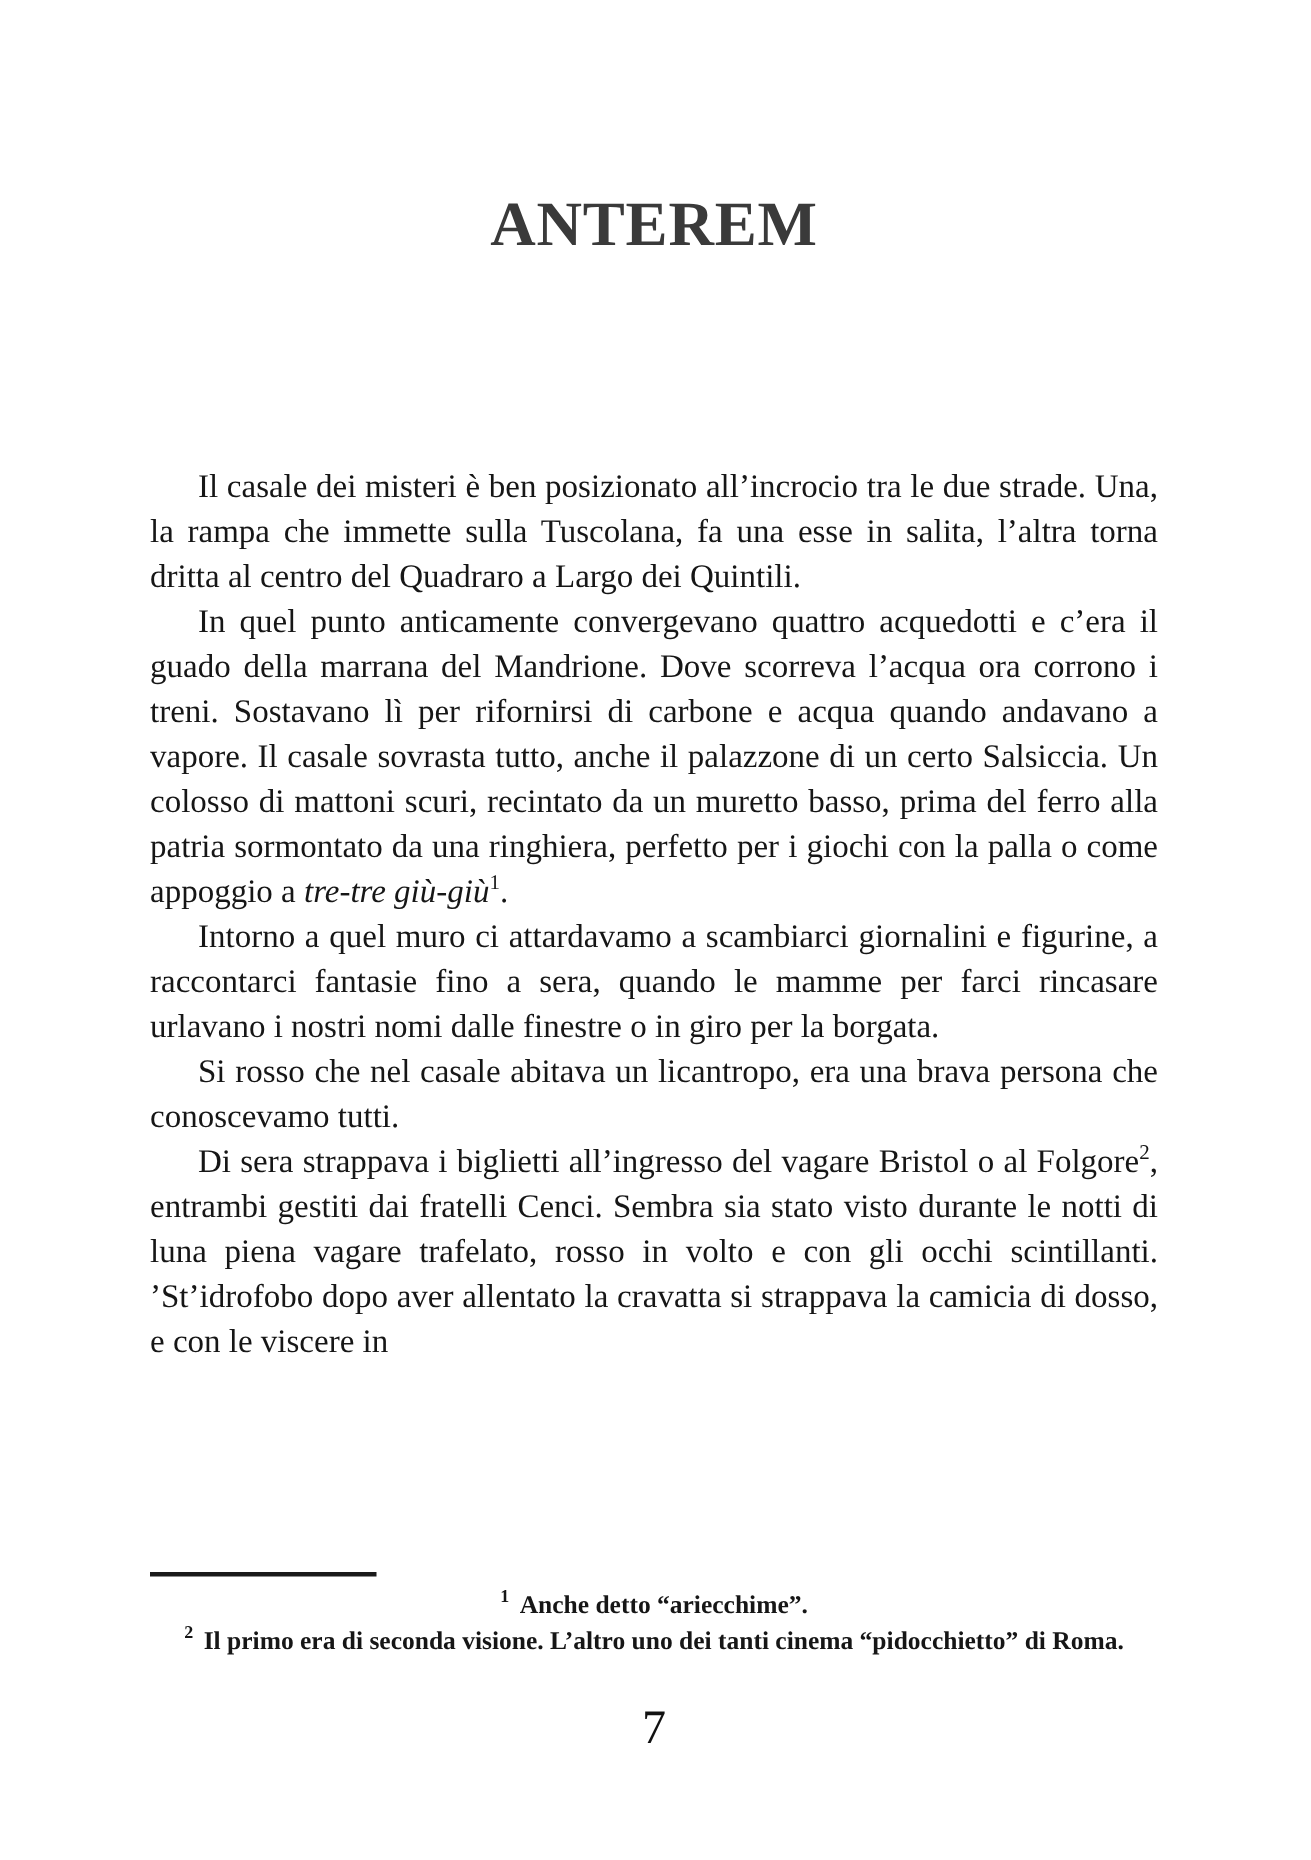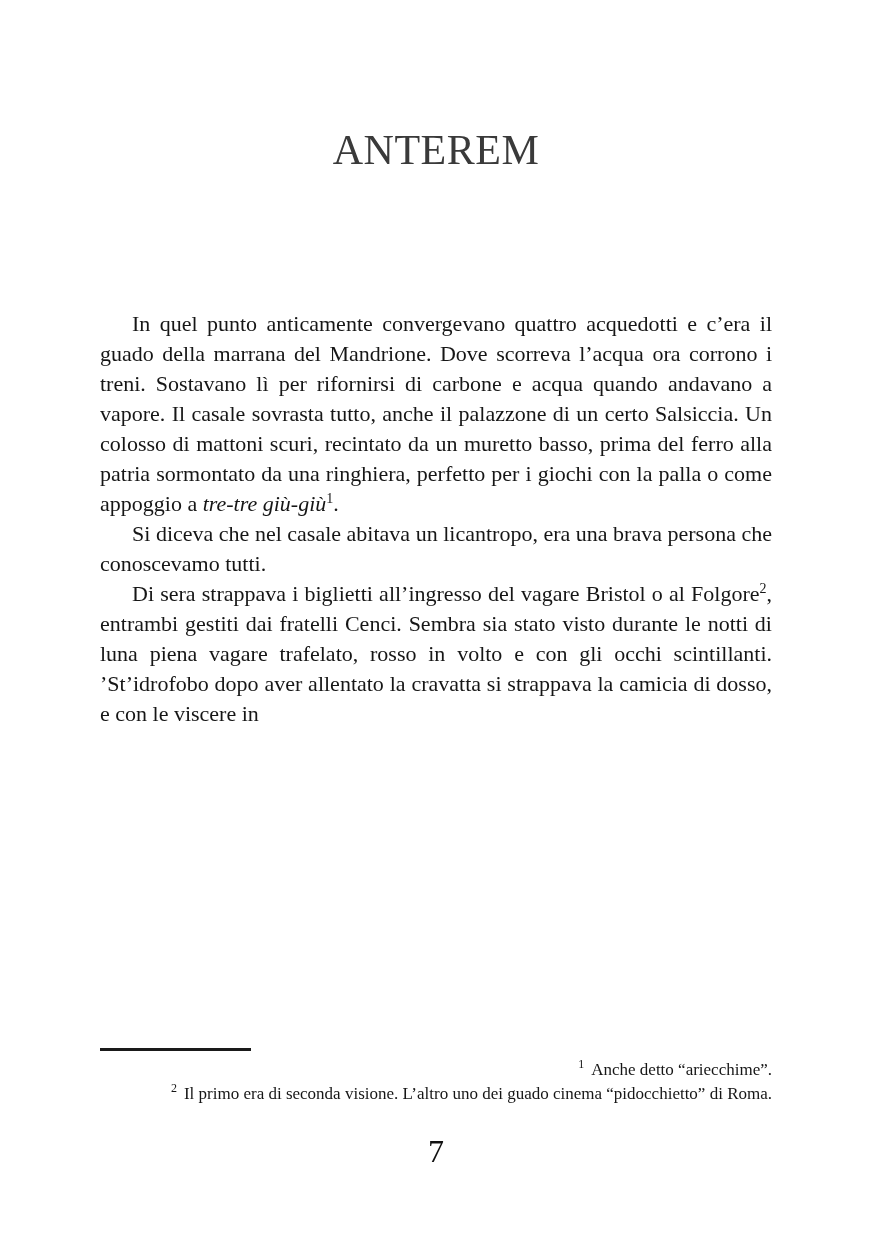--- a/index.html
+++ b/index.html
@@ -17,21 +17,21 @@
     color: #161616;
   }
   .chapter-title {
     position: absolute;
     top: 126px;
     left: 100px;
     width: 672px;
     margin: 0;
     text-align: center;
     font-size: 42px;
-    font-weight: normal;
+    font-weight: bold;
     letter-spacing: 0.5px;
     color: #3a3a3a;
   }
   .body-text {
     position: absolute;
     top: 309px;
     left: 100px;
     width: 672px;
     font-size: 22px;
     line-height: 30px;
@@ -57,21 +57,22 @@
     height: 0;
     border-top: 3px solid #1a1a1a;
   }
   .footnotes {
     position: absolute;
     top: 1058px;
     left: 100px;
     width: 672px;
     font-size: 17px;
     line-height: 24px;
-    text-align: right;
+    text-align: center;
+    font-weight: bold;
   }
   .footnotes p {
     margin: 0;
   }
   .footnotes sup {
     font-size: 12px;
     line-height: 0;
     margin-right: 7px;
   }
   .page-number {
@@ -86,32 +87,34 @@
 </style>
 </head>
 <body>
 
 <div class="page">
 
   <h1 class="chapter-title">ANTEREM</h1>
 
   <div class="body-text">
 
+    <p><span>Il casale dei misteri è ben posizionato all’incrocio tra le due strade. Una, la rampa che immette sulla Tuscolana, fa una esse in salita, l’altra torna dritta al centro del Quadraro a Largo dei Quintili.</span><em></em><sup></sup><span></span></p>
 
     <p><span>In quel punto anticamente convergevano quattro acquedotti e c’era il guado della marrana del Mandrione. Dove scorreva l’acqua ora corrono i treni. Sostavano lì per rifornirsi di carbone e acqua quando andavano a vapore. Il casale sovrasta tutto, anche il palazzone di un certo Salsiccia. Un colosso di mattoni scuri, recintato da un muretto basso, prima del ferro alla patria sormontato da una ringhiera, perfetto per i giochi con la palla o come appoggio a </span><em>tre-tre giù-giù</em><sup>1</sup><span>.</span></p>
 
+    <p><span>Intorno a quel muro ci attardavamo a scambiarci giornalini e figurine, a raccontarci fantasie fino a sera, quando le mamme per farci rincasare urlavano i nostri nomi dalle finestre o in giro per la borgata.</span><em></em><sup></sup><span></span></p>
 
-    <p><span>Si diceva che nel casale abitava un licantropo, era una brava persona che conoscevamo tutti.</span><em></em><sup></sup><span></span></p>
+    <p><span>Si rosso che nel casale abitava un licantropo, era una brava persona che conoscevamo tutti.</span><em></em><sup></sup><span></span></p>
 
     <p><span>Di sera strappava i biglietti all’ingresso del vagare Bristol o al Folgore</span><em></em><sup>2</sup><span>, entrambi gestiti dai fratelli Cenci. Sembra sia stato visto durante le notti di luna piena vagare trafelato, rosso in volto e con gli occhi scintillanti. ’St’idrofobo dopo aver allentato la cravatta si strappava la camicia di dosso, e con le viscere in</span></p>
 
   </div>
 
   <div class="footnote-rule"></div>
 
   <div class="footnotes">
     <p class="footnote"><sup>1</sup><span>Anche detto “ariecchime”.</span></p>
-    <p class="footnote"><sup>2</sup><span>Il primo era di seconda visione. L’altro uno dei guado cinema “pidocchietto” di Roma.</span></p>
+    <p class="footnote"><sup>2</sup><span>Il primo era di seconda visione. L’altro uno dei tanti cinema “pidocchietto” di Roma.</span></p>
   </div>
 
   <div class="page-number">7</div>
 
 </div>
 
 </body></html>

